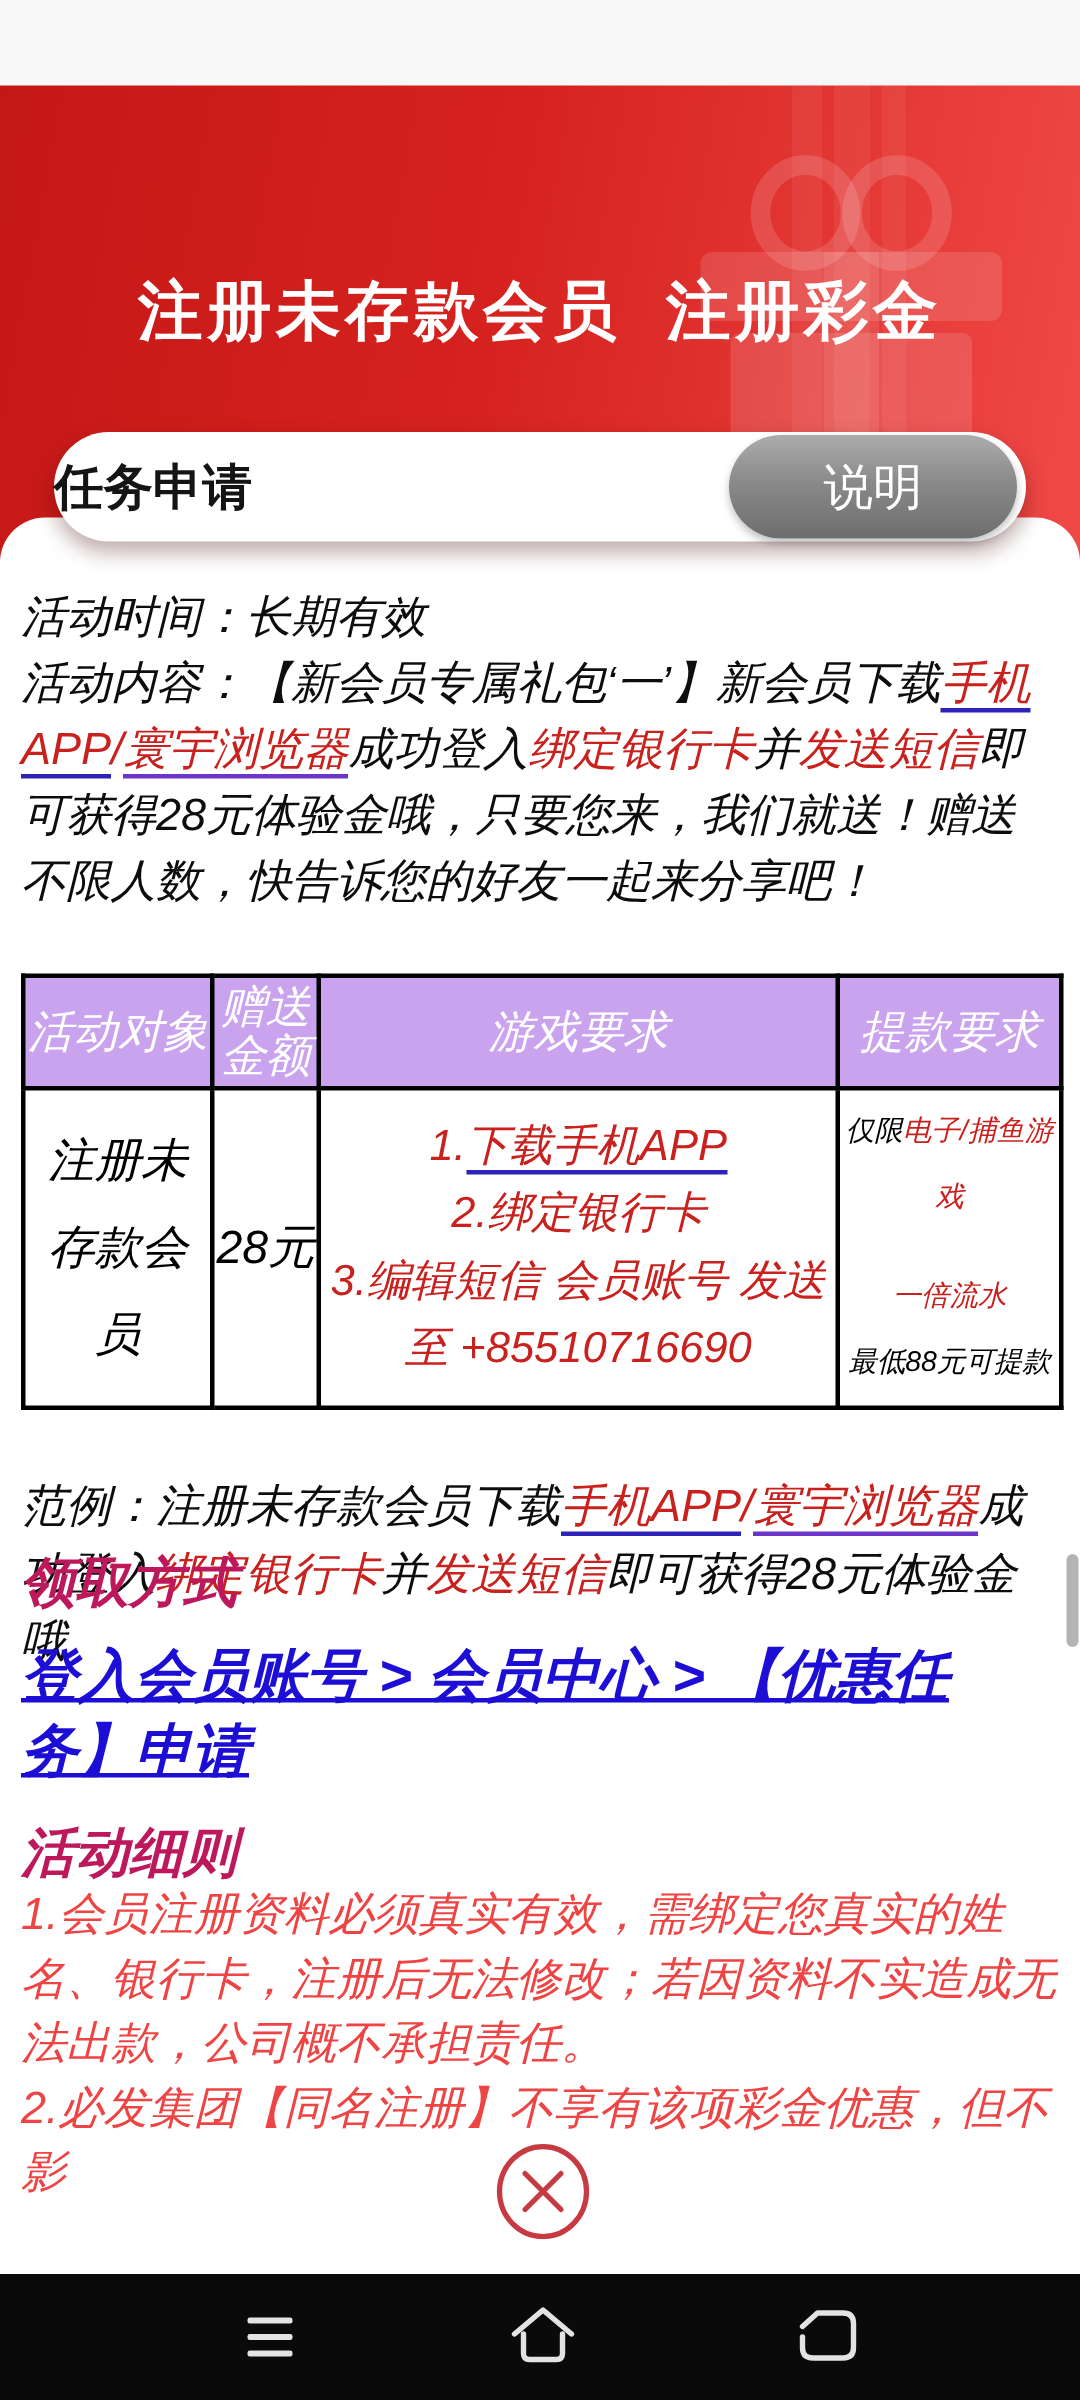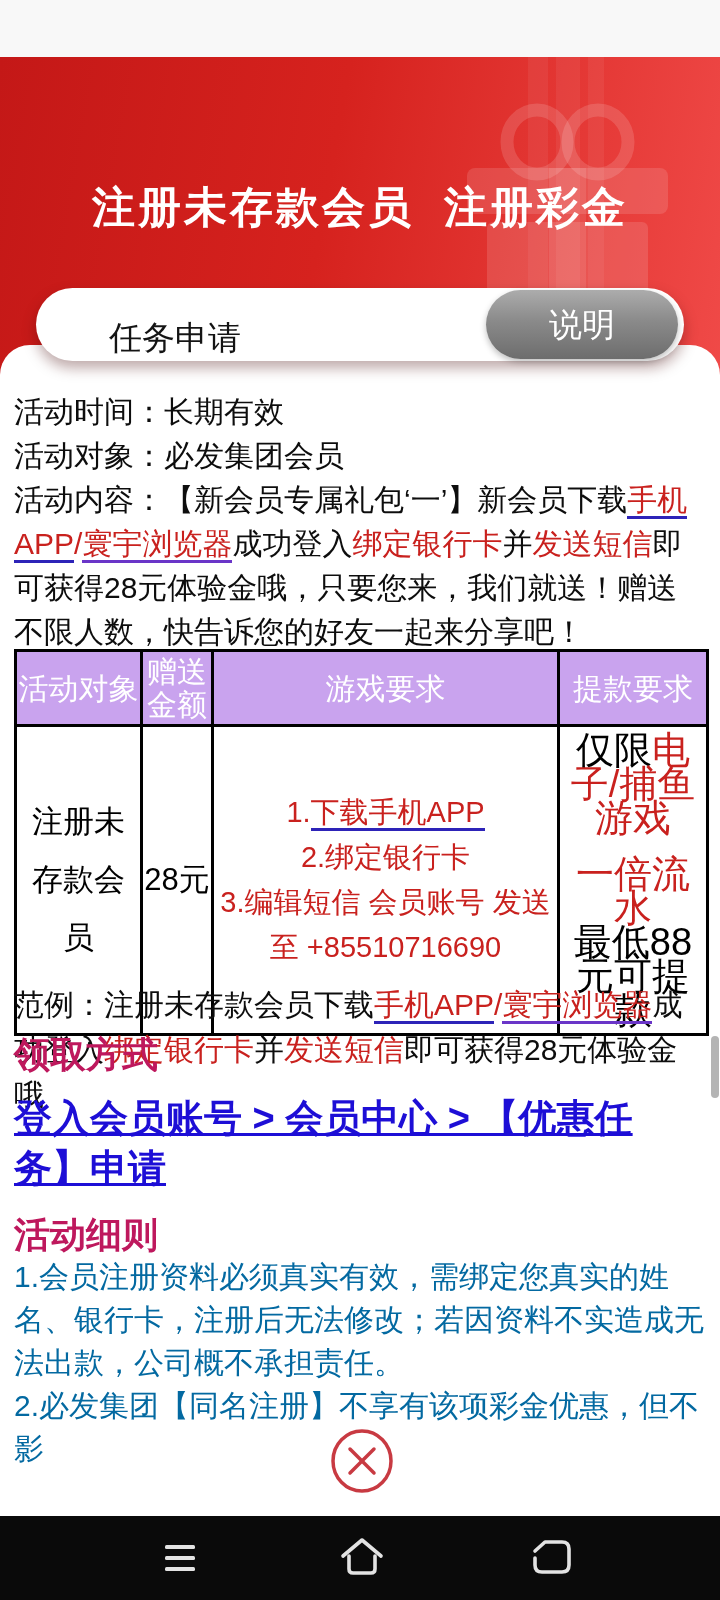--- a/index.html
+++ b/index.html
@@ -8,54 +8,54 @@
   .statusbar{position:absolute;top:0;left:0;width:720px;height:57px;background:#f8f8f8;}
   .header{position:absolute;top:57px;left:0;width:720px;height:345px;
           background:linear-gradient(100deg,#c41817 0%,#d6221e 45%,#f04a48 100%);}
   .streak{position:absolute;top:0;height:100%;background:rgba(255,255,255,0.06);}
   .s1{left:528px;width:20px;} .s2{left:556px;width:24px;} .s3{left:588px;width:16px;}
   .gift{position:absolute;right:50px;top:45px;}
   .title{position:absolute;top:122px;left:0;width:100%;text-align:center;color:#ffffff;
          font-size:43px;font-weight:bold;letter-spacing:3px;white-space:pre;}
   .tabbar{position:absolute;top:288px;left:36px;width:648px;height:73px;background:#ffffff;
           border-radius:37px;box-shadow:0 7px 14px rgba(70,8,8,0.35);z-index:4;}
-  .tab{position:absolute;top:13px;height:73px;line-height:73px;text-align:right;
-       font-size:33px;color:#141414;cursor:pointer;}
+  .tab{position:absolute;top:0;height:73px;line-height:73px;text-align:left;
+       font-size:33px;color:#141414;cursor:pointer;font-weight:bold;}
   .tab-apply{left:0;width:205px;}
   .tab-progress{left:205px;width:240px;}
   .tab-pill{position:absolute;right:6px;top:2px;width:192px;height:69px;border-radius:35px;
             background:linear-gradient(180deg,#acacac 0%,#8a8a8a 45%,#6d6d6d 100%);
             color:#ffffff;text-align:center;line-height:69px;font-size:33px;cursor:pointer;
             box-shadow:0 3px 6px rgba(0,0,0,0.25);}
   .panel{position:absolute;top:345px;left:0;width:720px;height:1171px;background:#ffffff;
-         border-radius:30px 30px 0 0;z-index:3;}
+         border-radius:30px 30px 0 0;z-index:3;font-style:italic;}
   .blk{position:absolute;left:14px;right:14px;margin:0;}
   .intro{top:45px;font-size:30px;line-height:44px;color:#0d0d0d;}
   .line{display:block;}
   .red{color:#c9211e;}
   a.redlink{color:#c9211e;text-decoration:none;border-bottom:3px solid #2d23b8;cursor:pointer;}
   a.ul-purple{border-bottom-color:#6a35c8;}
   .promo-table{position:absolute;left:14px;top:304px;width:692px;border-collapse:collapse;
                table-layout:fixed;}
   .promo-table th,.promo-table td{border:3px solid #000;text-align:center;vertical-align:middle;}
   .promo-table th{background:#c9a3ee;color:#ffffff;font-weight:normal;font-size:30px;
                   line-height:33px;padding:3px 0;}
   .c-target,.c-amount{font-size:31px;color:#000;line-height:58px;}
   .c-game{color:#c9211e;font-size:29px;line-height:45px;padding:4px 5px;}
   .c-game a{color:#c9211e;text-decoration:none;border-bottom:3px solid #2d23b8;cursor:pointer;}
-  .c-withdraw{font-size:38px;line-height:34px;color:#000;padding:6px 1px;}
+  .c-withdraw{font-size:19px;line-height:44px;color:#000;padding:6px 1px;}
   .wd-gap{display:block;margin-top:22px;}
   .wd-min{display:block;}
   .example{top:601px;font-size:30px;line-height:45px;color:#0d0d0d;margin-top:36px;}
   .red-h{position:absolute;left:14px;margin:0;font-size:36px;font-weight:bold;color:#be185d;}
   .claim-h{top:686px;}
   .blue-link{position:absolute;left:14px;right:14px;top:748px;font-size:38px;font-weight:bold;
              color:#1d0ed6;text-decoration:underline;line-height:50px;cursor:pointer;display:block;}
   .rules-h{top:866px;}
-  .rules{top:910px;font-size:30px;line-height:43px;color:#0369a1;}
+  .rules{top:910px;font-size:30px;line-height:43px;color:#ef4444;}
   .rules span{display:block;}
   .close-btn{position:absolute;left:330px;top:1084px;width:64px;height:64px;cursor:pointer;}
   .scrollbar{position:absolute;right:1px;top:1036px;width:8px;height:62px;background:#b4b4b4;
              border-radius:4px;z-index:6;}
   .navbar{position:absolute;left:0;top:1516px;width:720px;height:84px;background:#0a0a0a;z-index:5;}
   .nav-btn{position:absolute;top:18px;width:48px;height:48px;cursor:pointer;}
   .nb-menu{left:156px;} .nb-home{left:338px;} .nb-back{left:526px;}
 </style>
 </head>
 <body>
@@ -80,21 +80,20 @@
 
   <div class="tabbar">
     <div class="tab tab-apply">任务申请</div>
     <div class="tab-pill">说明</div>
   </div>
 
   <div class="panel">
 
     <p class="blk intro">
         <span class="line">活动时间：长期有效</span>
-        <span class="line">活动对象：必发集团会员</span>
         <span class="line"><span>活动内容：【新会员专属礼包‘一’】新会员下载</span><a class="redlink">手机APP</a><span class="red">/</span><a class="redlink ul-purple">寰宇浏览器</a><span>成功登入</span><span class="red">绑定银行卡</span><span>并</span><span class="red">发送短信</span><span>即可获得28元体验金哦，只要您来，我们就送！赠送不限人数，快告诉您的好友一起来分享吧！</span></span>
       </p>
 
     <table class="promo-table">
       <colgroup>
           <col style="width:126px">
           <col style="width:71px">
           <col style="width:346px">
           <col style="width:149px">
         </colgroup>

